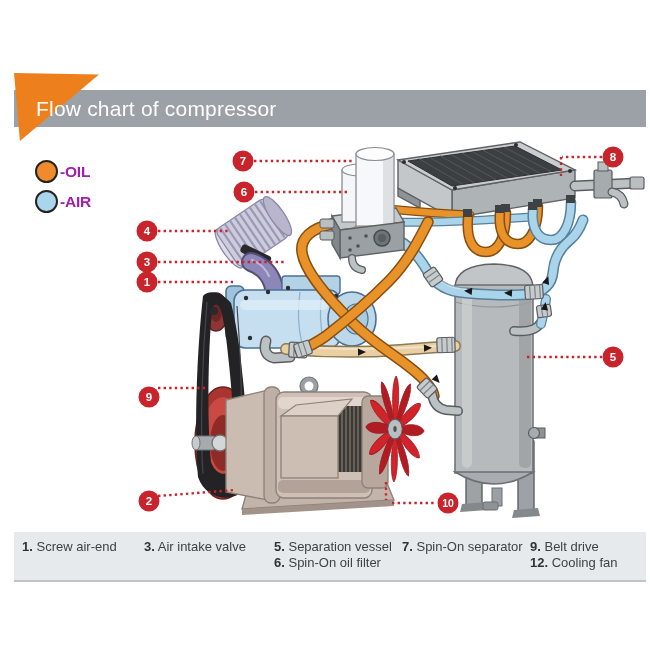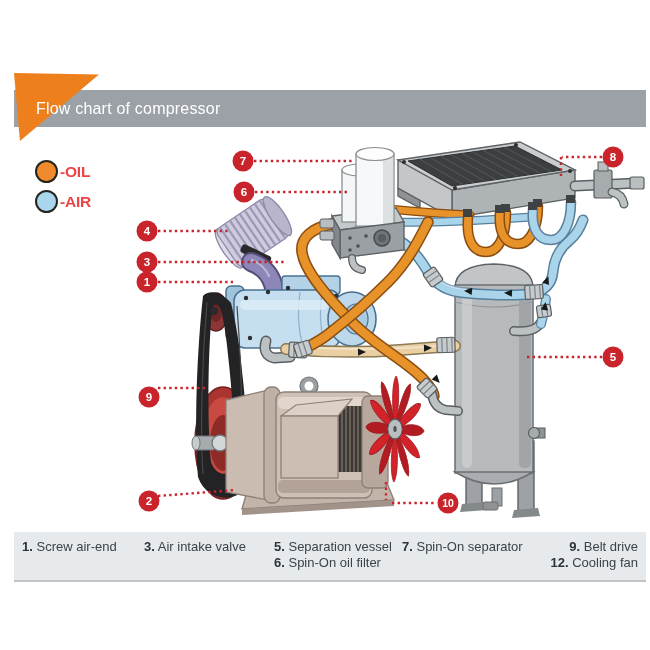--- a/index.html
+++ b/index.html
@@ -12,42 +12,42 @@
     position:absolute;left:14px;top:90px;width:632px;height:37px;
     background:var(--banner,#9ba1a6);
   }
   .flag{
     position:absolute;left:14px;top:71px;width:85px;height:70px;
     background:var(--flag,#ee7f1d);
     clip-path:polygon(0 3%, 100% 5%, 7% 100%);
   }
   .title{
     position:absolute;left:36px;top:90px;height:37px;line-height:37px;
-    color:#ffffff;font-size:16px;letter-spacing:0.2px;white-space:nowrap;
+    color:#ffffff;font-size:21px;letter-spacing:0.2px;white-space:nowrap;
   }
   
   .flow-legend{position:absolute;left:35px;top:160px;}
   .flow-row{display:flex;align-items:center;height:23px;margin-bottom:7px;}
   .dot{
     width:19px;height:19px;border-radius:50%;
     border:2.6px solid #26241f;box-sizing:content-box;
   }
-  .flow-label{font-size:15.5px;font-weight:700;color:#ef4444;margin-left:2px;letter-spacing:-0.2px;}
+  .flow-label{font-size:15.5px;font-weight:700;color:#a21caf;margin-left:2px;letter-spacing:-0.2px;}
   
   .strip{
     position:absolute;left:14px;top:532px;width:632px;height:50px;
     background:var(--strip,#e7eaec);border-bottom:2px solid #bfc4c7;
     box-sizing:border-box;display:flex;padding-top:7px;
   }
   .pcol{box-sizing:border-box;padding-right:4px;}
   .pcol:nth-child(1){width:130px;padding-left:8px;}
   .pcol:nth-child(2){width:130px;}
   .pcol:nth-child(3){width:128px;}
   .pcol:nth-child(4){width:128px;}
-  .pcol:nth-child(5){width:112px;text-align:right;}
+  .pcol:nth-child(5){width:112px;}
   .prow{font-size:13px;line-height:15.5px;color:#3c4247;white-space:nowrap;}
   .prow b{font-weight:700;color:#2e3338;}
   
   svg{position:absolute;left:0;top:0;}
   .p-under{fill:none;stroke-linecap:round;stroke-linejoin:round;}
   .oilU{stroke:#8a4d10;stroke-width:11.5px;}
   .oilO{stroke:var(--oil-pipe,#e8922a);stroke-width:8.5px;}
   .airU{stroke:#56809c;stroke-width:11px;}
   .airO{stroke:var(--air-pipe,#a9d4ea);stroke-width:8px;}
   .tanU{stroke:#8a7a55;stroke-width:12px;}

